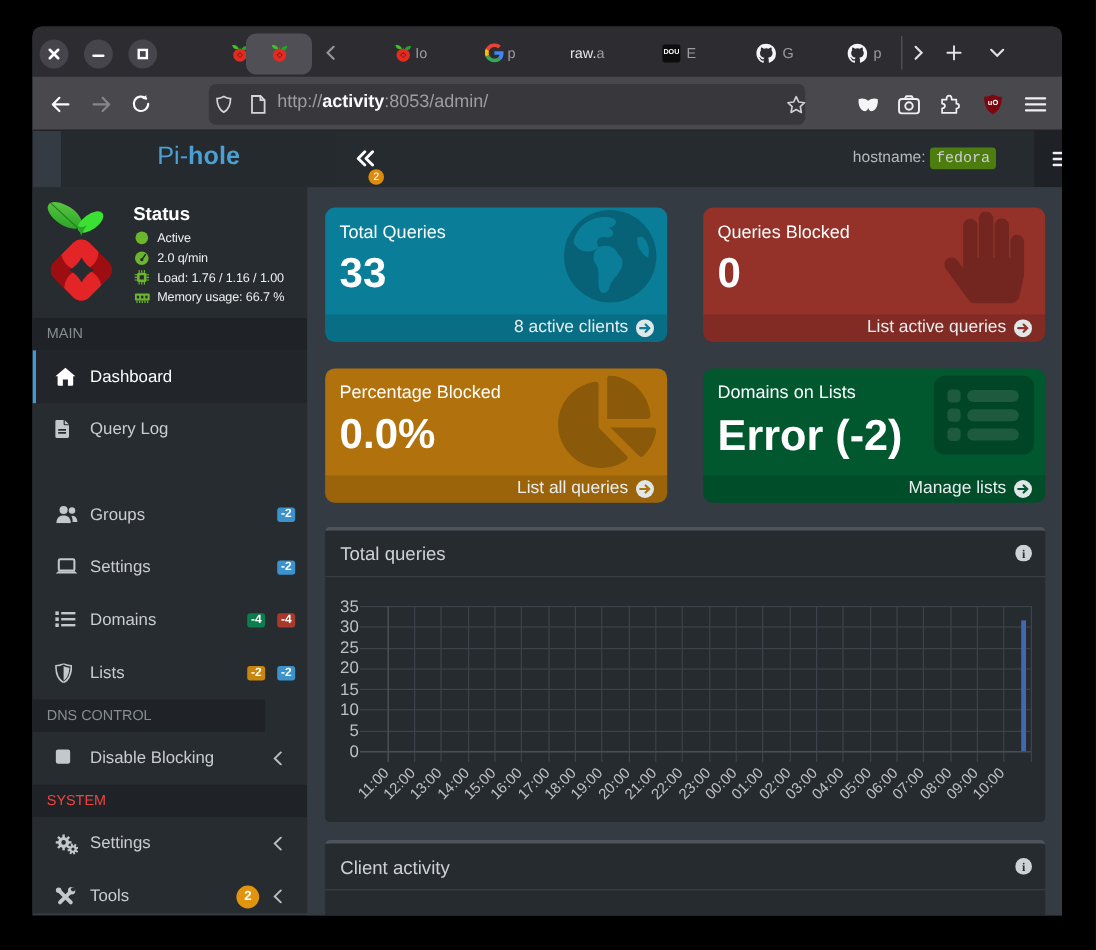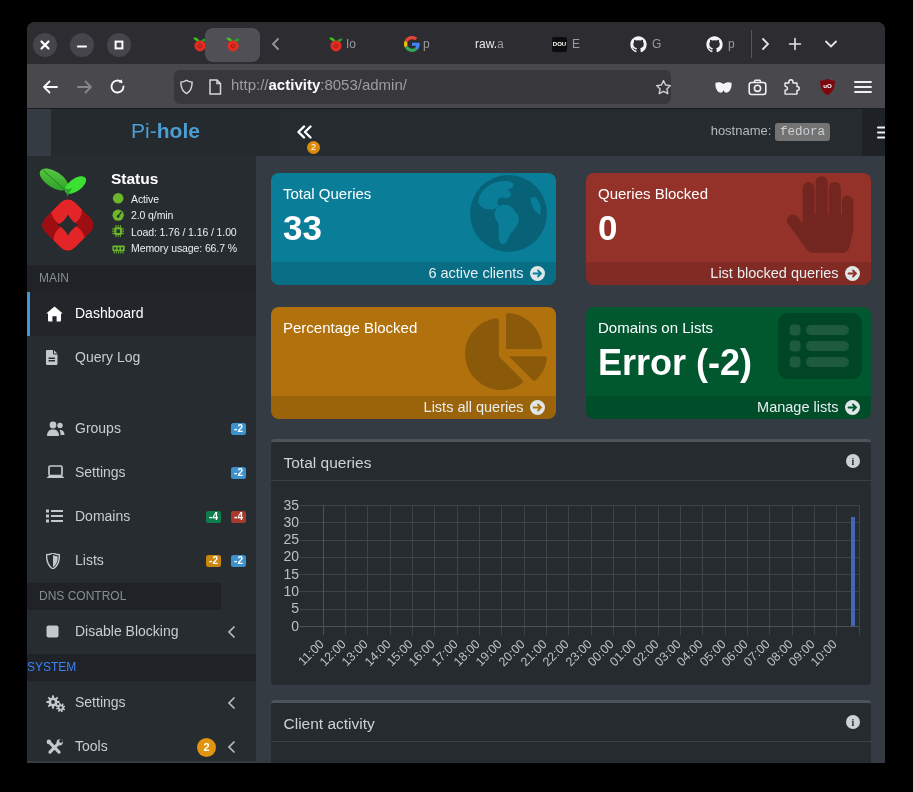--- a/index.html
+++ b/index.html
@@ -119,21 +119,21 @@
 <svg class="abs" style="left:827px;top:16px" width="18" height="14" viewBox="0 0 18 14">
         <path d="M1 2 H17 M1 7 H17 M1 12 H17" stroke="#f0f0f3" stroke-width="1.9" stroke-linecap="round"></path>
       </svg>
 </div>
 <div class="abs" style="left:0;top:87px;width:858px;height:47px;background:#262b30;margin-left:24px;">
 <div class="abs" style="left:0;top:0;width:229px;height:47px;background:#252a2f;text-align:center;font-size:21px;color:#4b9fd2;line-height:43px;">Pi-<b>hole</b></div>
 <svg class="abs" style="left:245px;top:16px" width="17" height="14" viewBox="0 0 17 14">
         <path d="M8 1.5 L2.5 7 L8 12.5 M14.5 1.5 L9 7 L14.5 12.5" stroke="#fff" stroke-width="2.4" fill="none" stroke-linecap="round" stroke-linejoin="round"></path>
       </svg>
 <div class="abs" style="left:256px;top:31.5px;width:13px;height:13px;border-radius:50%;background:#dd8c0a;color:#fff;font-size:9px;text-align:center;line-height:13px;">2</div>
-<div class="abs" style="right:79px;top:14px;font-size:13px;color:#b5b9bc;white-space:nowrap;">hostname: <span style="font-family:'Liberation Mono',monospace;font-size:12.5px;background:#737373;color:#ccd0d3;padding:2px 5px;border-radius:3px;">fedora</span></div>
+<div class="abs" style="right:79px;top:14px;font-size:13px;color:#b5b9bc;white-space:nowrap;">hostname: <span style="font-family:'Liberation Mono',monospace;font-size:12.5px;background:#4d7c0f;color:#ccd0d3;padding:2px 5px;border-radius:3px;">fedora</span></div>
 <div class="abs" style="left:811px;top:0;width:47px;height:47px;background:#1e2227;"></div>
 <svg class="abs" style="left:826px;top:17px" width="17" height="13" viewBox="0 0 17 13">
         <path d="M1 1.5 H16 M1 6.5 H16 M1 11.5 H16" stroke="#eef0f1" stroke-width="2" stroke-linecap="round"></path>
       </svg>
 </div>
 <div class="abs" style="left:0;top:134px;width:229px;height:605px;background:#272c31;overflow:hidden;">
 <svg class="abs" style="left:11px;top:10px" width="60" height="90" viewBox="0 0 60 90">
 <defs>
           <linearGradient id="lg" x1="0" y1="0" x2="1" y2="1">
 <stop offset="0" stop-color="#60cc45"></stop>
@@ -238,21 +238,21 @@
 <div class="abs" style="right:35px;top:399px;height:12px;padding:0 3px;border-radius:2.5px;background:#c8860f;color:#fff;font-size:10px;font-weight:bold;text-align:center;line-height:12.5px;">-2</div>
 <div class="abs" style="left:0;top:427px;width:194px;height:27px;background:#1f2327;color:#868e94;font-size:12px;line-height:27px;padding-left:12px;">DNS CONTROL</div>
 <div class="abs" style="left:0;top:454px;width:229px;height:44px;"></div>
 <div class="abs" style="left:19px;top:468.0px;"><svg width="13" height="13" viewBox="0 0 13 13">
           <rect x="0.5" y="0.5" width="12" height="12" rx="2" fill="#c3c8cc"></rect>
         </svg></div>
 <div class="abs" style="left:48px;top:467.0px;font-size:14px;color:#c9cdd1;">Disable Blocking</div>
 <svg class="abs" style="left:200px;top:470.0px" width="8" height="12" viewBox="0 0 8 12">
         <path d="M7 1 L2 6 L7 11" stroke="#b8bcc0" stroke-width="1.7" fill="none" stroke-linecap="round"></path>
       </svg>
-<div class="abs" style="left:0;top:498px;width:229px;height:27px;background:#1f2327;color:#3b82f6;font-size:12px;line-height:27px;">SYSTEM</div>
+<div class="abs" style="left:0;top:498px;width:229px;height:27px;background:#1f2327;color:#ef4444;font-size:12px;line-height:27px;padding-left:12px;">SYSTEM</div>
 <div class="abs" style="left:0;top:525px;width:229px;height:44px;"></div>
 <div class="abs" style="left:19px;top:539.0px;"><svg width="19" height="17" viewBox="0 0 19 17">
           <g fill="#c3c8cc">
             <circle cx="7" cy="7" r="4.6"></circle>
             <rect x="6" y="0.4" width="2" height="13.2" transform="rotate(45 7 7)"></rect>
             <rect x="6" y="0.4" width="2" height="13.2" transform="rotate(90 7 7)"></rect>
             <rect x="6" y="0.4" width="2" height="13.2" transform="rotate(135 7 7)"></rect>
             <rect x="6" y="0.4" width="2" height="13.2"></rect>
             <circle cx="14.8" cy="12.6" r="3.1"></circle>
             <rect x="14" y="8" width="1.6" height="9.2" transform="rotate(30 14.8 12.6)"></rect>
@@ -287,46 +287,47 @@
 <div class="abs" style="left:15px;top:17px;width:284.5px;height:112px;border-radius:8px;background:#0a7e99;overflow:hidden;">
 <svg class="abs" style="right:8px;top:1px" width="79" height="79" viewBox="0 0 79 79">
 <circle cx="39.5" cy="39.5" r="38.5" fill="#086277"></circle>
 <path d="M9 28 C11 15 23 6 38 7 C47 8 46 14 38 16 C44 18 43 24 37 24 C30 22 26 27 30 32 C24 38 12 36 9 28 Z" fill="#0a7e99"></path>
 <path d="M30 32 C37 29 44 32 46 38 C50 40 51 46 48 51 C45 57 41 58 39 65 C37 72 31 72 30 65 C29 58 31 52 28 47 C24 42 25 36 30 32 Z" fill="#0a7e99"></path>
 <path d="M66 23 C71 27 73 34 71 41 C66 38 61 31 62 24 Z" fill="#0a7e99"></path>
 </svg>
 <div class="abs" style="left:12px;top:12px;font-size:15px;color:#fff;">Total Queries</div>
 <div class="abs" style="left:12px;top:35px;font-size:35px;font-weight:bold;color:#fff;">33</div>
 <div class="abs" style="left:0;top:88.5px;width:284.5px;height:23.5px;background:rgba(0,0,0,0.12);"></div>
-<div class="abs" style="right:32px;top:92px;font-size:14.5px;color:#e8eef0;">6 active clients</div>
+<div class="abs" style="right:32px;top:92px;font-size:14.5px;color:#e8eef0;">8 active clients</div>
 <svg class="abs" style="right:11px;top:93px" width="15" height="15" viewBox="0 0 15 15">
           <circle cx="7.5" cy="7.5" r="7.5" fill="#dfe7e9"></circle>
           <path d="M3.5 7.5 L11 7.5 M8 4.5 L11 7.5 L8 10.5" stroke="#0a7e99" stroke-width="1.8" fill="none" stroke-linecap="round"></path>
         </svg>
 </div>
 <div class="abs" style="left:330px;top:17px;width:284.5px;height:112px;border-radius:8px;background:#943129;overflow:hidden;">
 <svg class="abs" style="right:17px;top:3px" width="67" height="77" viewBox="0 0 448 512">
 <path fill="#732620" d="M408.781 128.007C386.356 127.578 368 146.36 368 168.79V256h-8V79.79c0-22.43-18.356-41.212-40.781-40.783C297.488 39.423 280 57.169 280 79v177h-8V40.79C272 18.36 253.644-.422 231.219.007 209.488.423 192 18.169 192 40v216h-8V80.79c0-22.43-18.356-41.212-40.781-40.783C121.488 40.423 104 58.169 104 80v235.992l-31.648-43.519c-12.993-17.866-38.009-21.817-55.877-8.823-17.865 12.994-21.815 38.01-8.822 55.877l125.601 172.705A48 48 0 0 0 172.073 512h197.59c22.274 0 41.622-15.324 46.724-37.006l26.508-112.66a48 48 0 0 0 1.105-11v-181.38c0-21.831-17.488-39.577-39.219-39.947z"></path>
 </svg>
 <div class="abs" style="left:12px;top:12px;font-size:15px;color:#fff;">Queries Blocked</div>
 <div class="abs" style="left:12px;top:35px;font-size:35px;font-weight:bold;color:#fff;">0</div>
 <div class="abs" style="left:0;top:88.5px;width:284.5px;height:23.5px;background:rgba(0,0,0,0.12);"></div>
-<div class="abs" style="right:32px;top:92px;font-size:14.5px;color:#e8eef0;">List blocked queries</div>
+<div class="abs" style="right:32px;top:92px;font-size:14.5px;color:#e8eef0;">List active queries</div>
 <svg class="abs" style="right:11px;top:93px" width="15" height="15" viewBox="0 0 15 15">
           <circle cx="7.5" cy="7.5" r="7.5" fill="#dfe7e9"></circle>
           <path d="M3.5 7.5 L11 7.5 M8 4.5 L11 7.5 L8 10.5" stroke="#943129" stroke-width="1.8" fill="none" stroke-linecap="round"></path>
         </svg>
 </div>
 <div class="abs" style="left:15px;top:151px;width:284.5px;height:112px;border-radius:8px;background:#b1720d;overflow:hidden;">
 <svg class="abs" style="right:8.5px;top:5.5px" width="82" height="77" viewBox="0 0 544 512">
 <path fill="#8a590a" d="M527.79 288H290.5l158.03 158.03c6.04 6.04 15.98 6.53 22.19.68 38.7-36.46 65.32-85.61 73.13-140.86 1.34-9.46-6.51-17.85-16.06-17.85zm-15.83-64.8C503.72 103.74 408.26 8.28 288.8.04 279.68-.59 272 7.1 272 16.24V240h223.77c9.14 0 16.82-7.68 16.19-16.8zM224 288V50.71c0-9.55-8.39-17.4-17.84-16.06C86.99 51.49-4.1 155.6.14 280.37 4.5 408.51 114.83 513.59 243.03 511.98c50.4-.63 96.97-16.87 135.26-44.03 7.9-5.6 8.42-17.23 1.57-24.08L224 288z"></path>
 </svg>
 <div class="abs" style="left:12px;top:12px;font-size:15px;color:#fff;">Percentage Blocked</div>
+<div class="abs" style="left:12px;top:35px;font-size:35px;font-weight:bold;color:#fff;">0.0%</div>
 <div class="abs" style="left:0;top:88.5px;width:284.5px;height:23.5px;background:rgba(0,0,0,0.12);"></div>
-<div class="abs" style="right:32px;top:92px;font-size:14.5px;color:#e8eef0;">Lists all queries</div>
+<div class="abs" style="right:32px;top:92px;font-size:14.5px;color:#e8eef0;">List all queries</div>
 <svg class="abs" style="right:11px;top:93px" width="15" height="15" viewBox="0 0 15 15">
           <circle cx="7.5" cy="7.5" r="7.5" fill="#dfe7e9"></circle>
           <path d="M3.5 7.5 L11 7.5 M8 4.5 L11 7.5 L8 10.5" stroke="#b1720d" stroke-width="1.8" fill="none" stroke-linecap="round"></path>
         </svg>
 </div>
 <div class="abs" style="left:330px;top:151px;width:284.5px;height:112px;border-radius:8px;background:#01582f;overflow:hidden;">
 <svg class="abs" style="right:9px;top:6px" width="84" height="66" viewBox="0 0 84 66">
 <rect x="0" y="0" width="84" height="66" rx="10" fill="#004525"></rect>
 <g fill="#1d5a3e">
 <rect x="11.5" y="11.5" width="11" height="11" rx="3.5"></rect>

